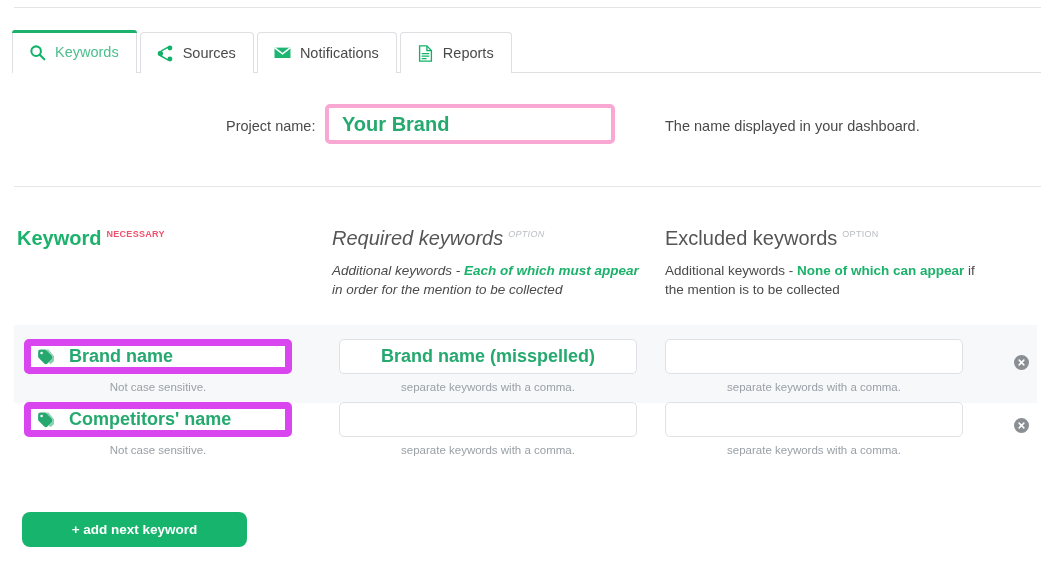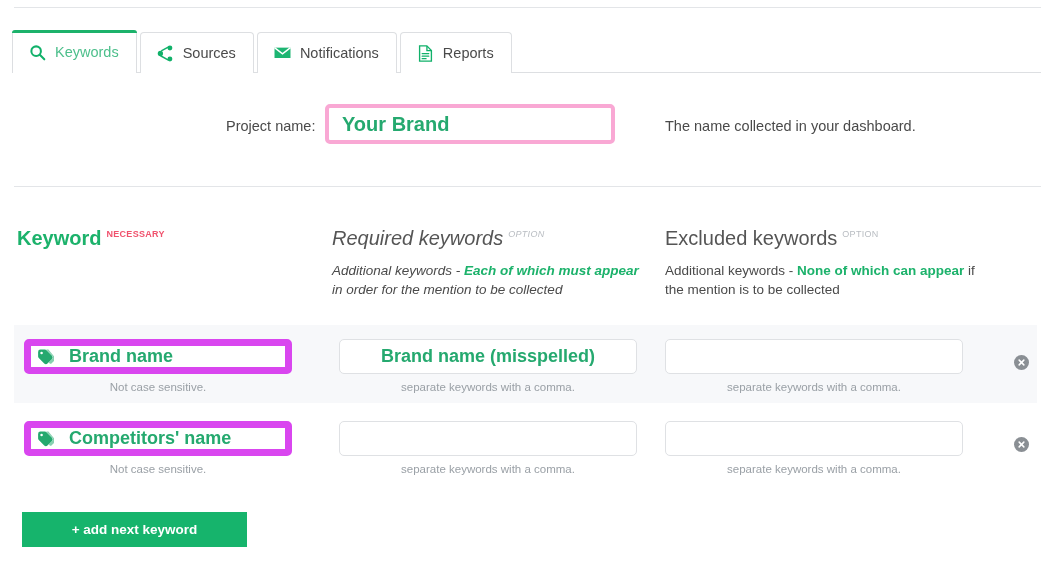--- a/index.html
+++ b/index.html
@@ -209,21 +209,21 @@
 
   
   .kw-row {
     position: absolute;
     left: 14px;
     width: 1023px;
     height: 78px;
   }
   .kw-row.shaded { background: #f7f8fa; }
   .kw-row.r1 { top: 325px; }
-  .kw-row.r2 { top: 407px; }
+  .kw-row.r2 { top: 388px; }
 
   .kw-cell { position: absolute; top: 14px; }
   .c1 { left: 10px;  width: 268px; }
   .c2 { left: 325px; width: 298px; }
   .c3 { left: 651px; width: 298px; }
 
   .kw-input-wrap { position: relative; }
   .kw-input {
     width: 100%;
     height: 35px;
@@ -281,21 +281,21 @@
   .remove-btn svg { display: block; }
 
   
   .add-btn {
     position: absolute;
     left: 22px;
     top: 512px;
     width: 225px;
     height: 35px;
     border: none;
-    border-radius: 0;
+    border-radius: 8px;
     background: #16b46c;
     color: #ffffff;
     font-family: "Liberation Sans", sans-serif;
     font-size: 13.5px;
     font-weight: bold;
     cursor: pointer;
   }
 </style>
 </head>
 <body>
@@ -351,21 +351,21 @@
       </span>
       <span>Reports</span>
     </div>
 
   </div>
 </div>
 
 <div class="project-row">
   <span class="project-label">Project name:</span>
   <input class="project-input" type="text" value="Your Brand" placeholder="Your Brand" style="">
-  <span class="project-hint">The name collected in your dashboard.</span>
+  <span class="project-hint">The name displayed in your dashboard.</span>
 </div>
 
 <div class="divider"></div>
 
 <div class="columns">
 
   <div class="col col-1">
     <span class="col-title strong"><span>Keyword</span><span class="col-flag necessary">NECESSARY</span></span>
   </div>
 

